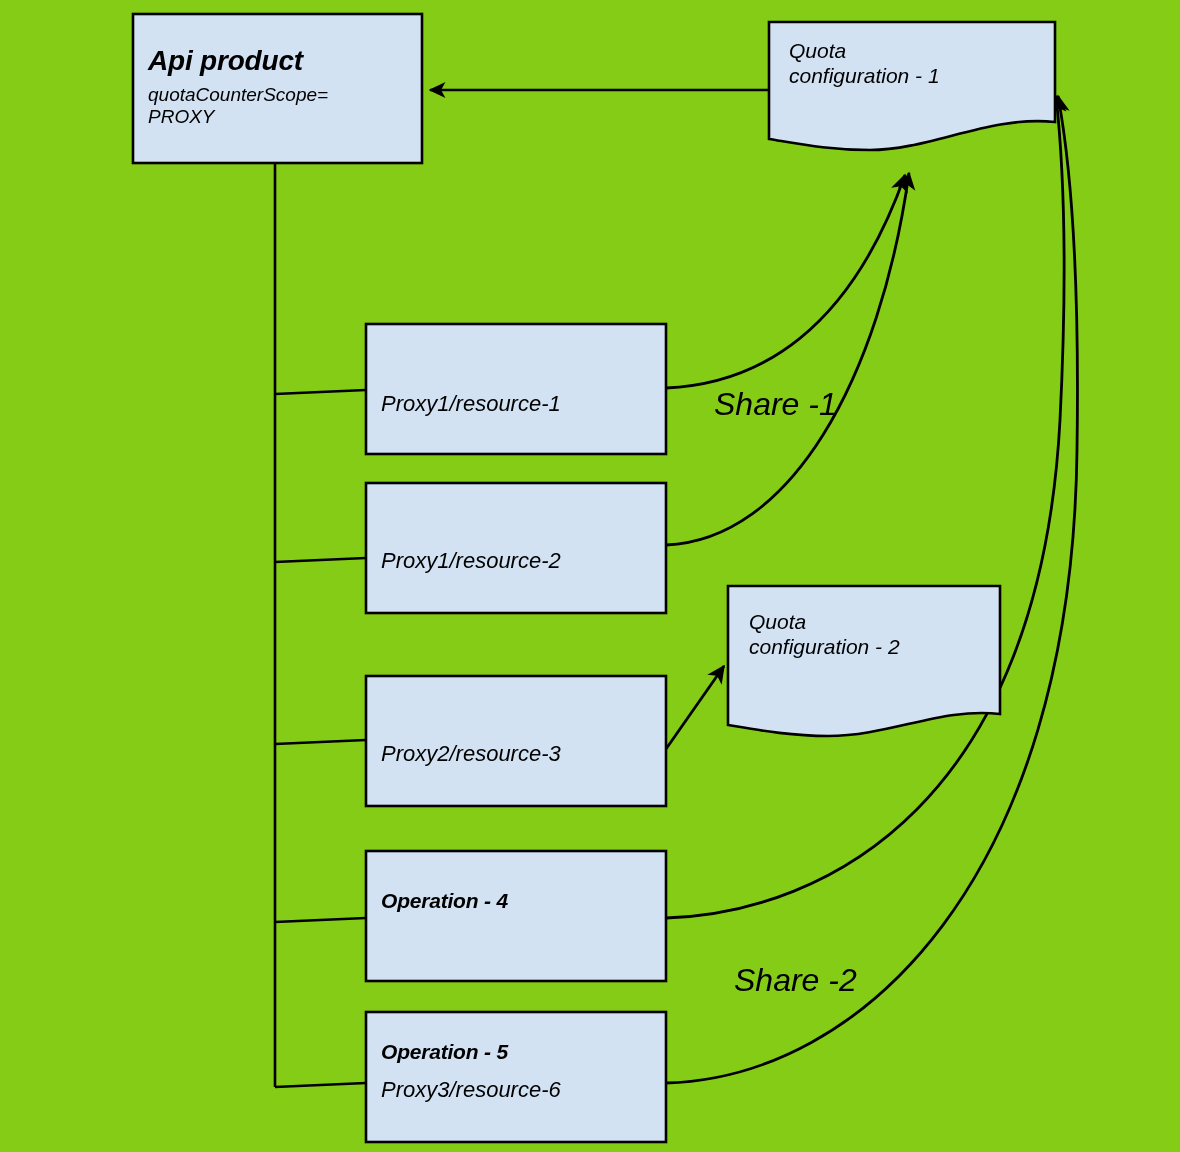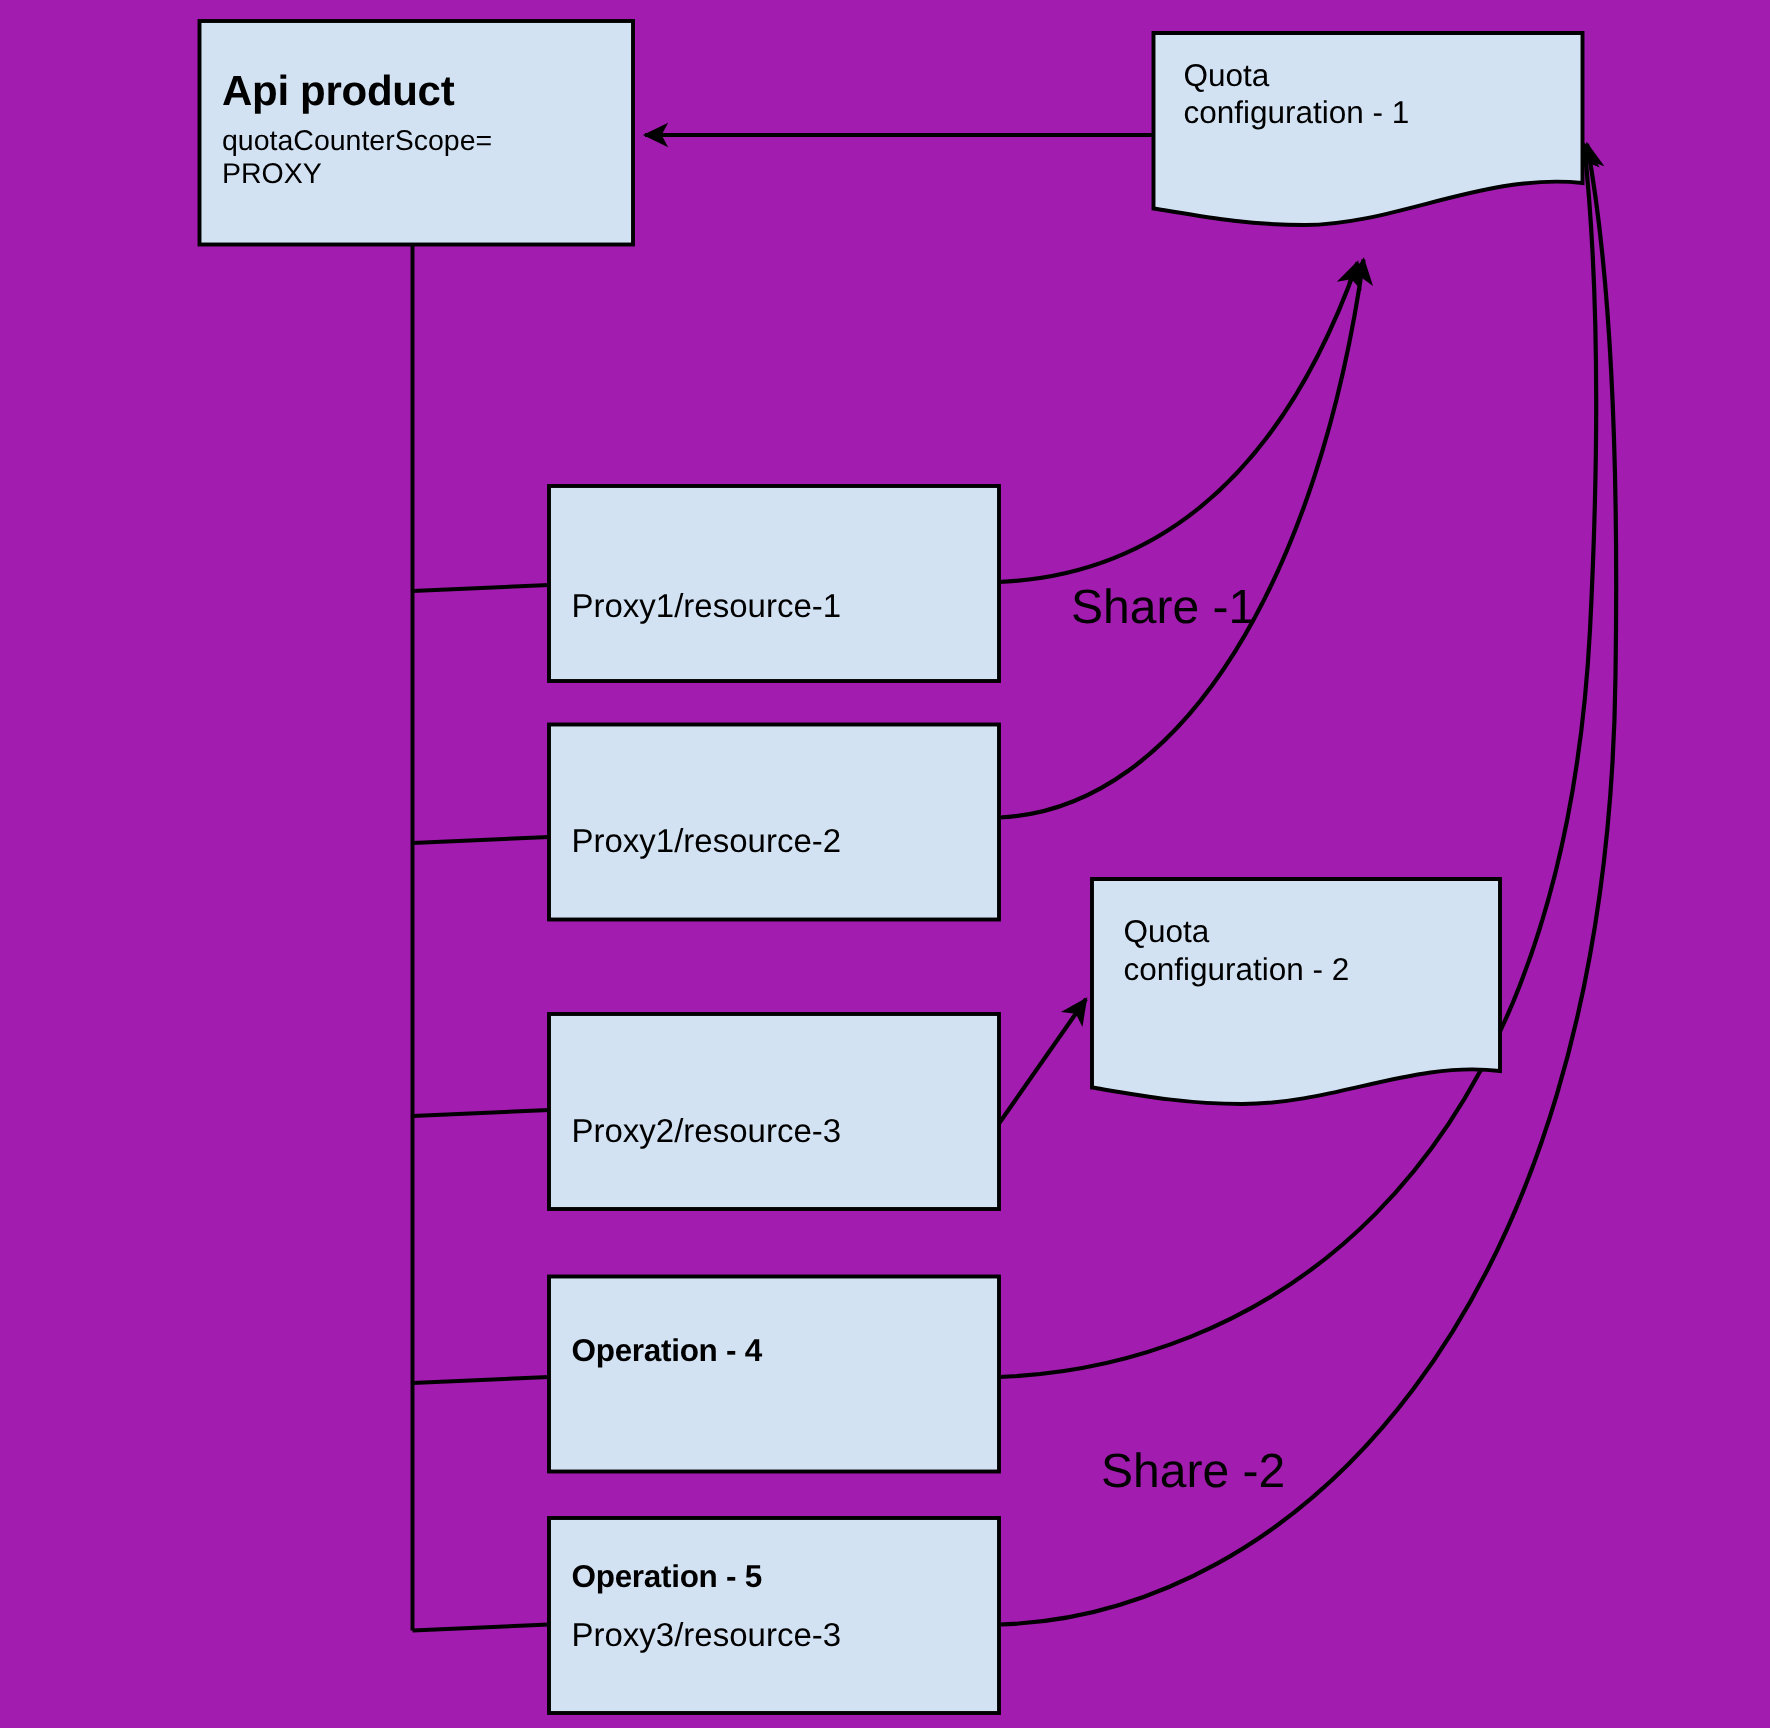--- a/index.html
+++ b/index.html
@@ -7,22 +7,23 @@
     padding: 0;
     background: #ffffff;
   }
   body {
     font-family: "Liberation Sans", sans-serif;
   }
   #diagram-canvas {
     position: relative;
     width: 1180px;
     height: 1152px;
-    background: #a21caf;
+    background: #84cc16;
     overflow: hidden;
+    font-style: italic;
   }
   #diagram-svg {
     position: absolute;
     top: 0;
     left: 0;
     width: 1180px;
     height: 1152px;
   }
   .node-shape {
     fill: #d2e2f3;
@@ -161,18 +162,18 @@
 
   <div class="node-label lbl-op op-sub" style="top:391px">Proxy1/resource-1</div>
 
   <div class="node-label lbl-op op-sub" style="top:548px">Proxy1/resource-2</div>
 
   <div class="node-label lbl-op op-sub" style="top:741px">Proxy2/resource-3</div>
 
   <div class="node-label lbl-op op-title" style="top:889px">Operation - 4</div>
 
   <div class="node-label lbl-op op-title" style="top:1040px">Operation - 5</div>
-  <div class="node-label lbl-op op-sub" style="top:1077px">Proxy3/resource-3</div>
+  <div class="node-label lbl-op op-sub" style="top:1077px">Proxy3/resource-6</div>
 
   <div class="node-label lbl-share lbl-share-1">Share -1</div>
   <div class="node-label lbl-share lbl-share-2">Share -2</div>
 
 </div>
 
 </body></html>

